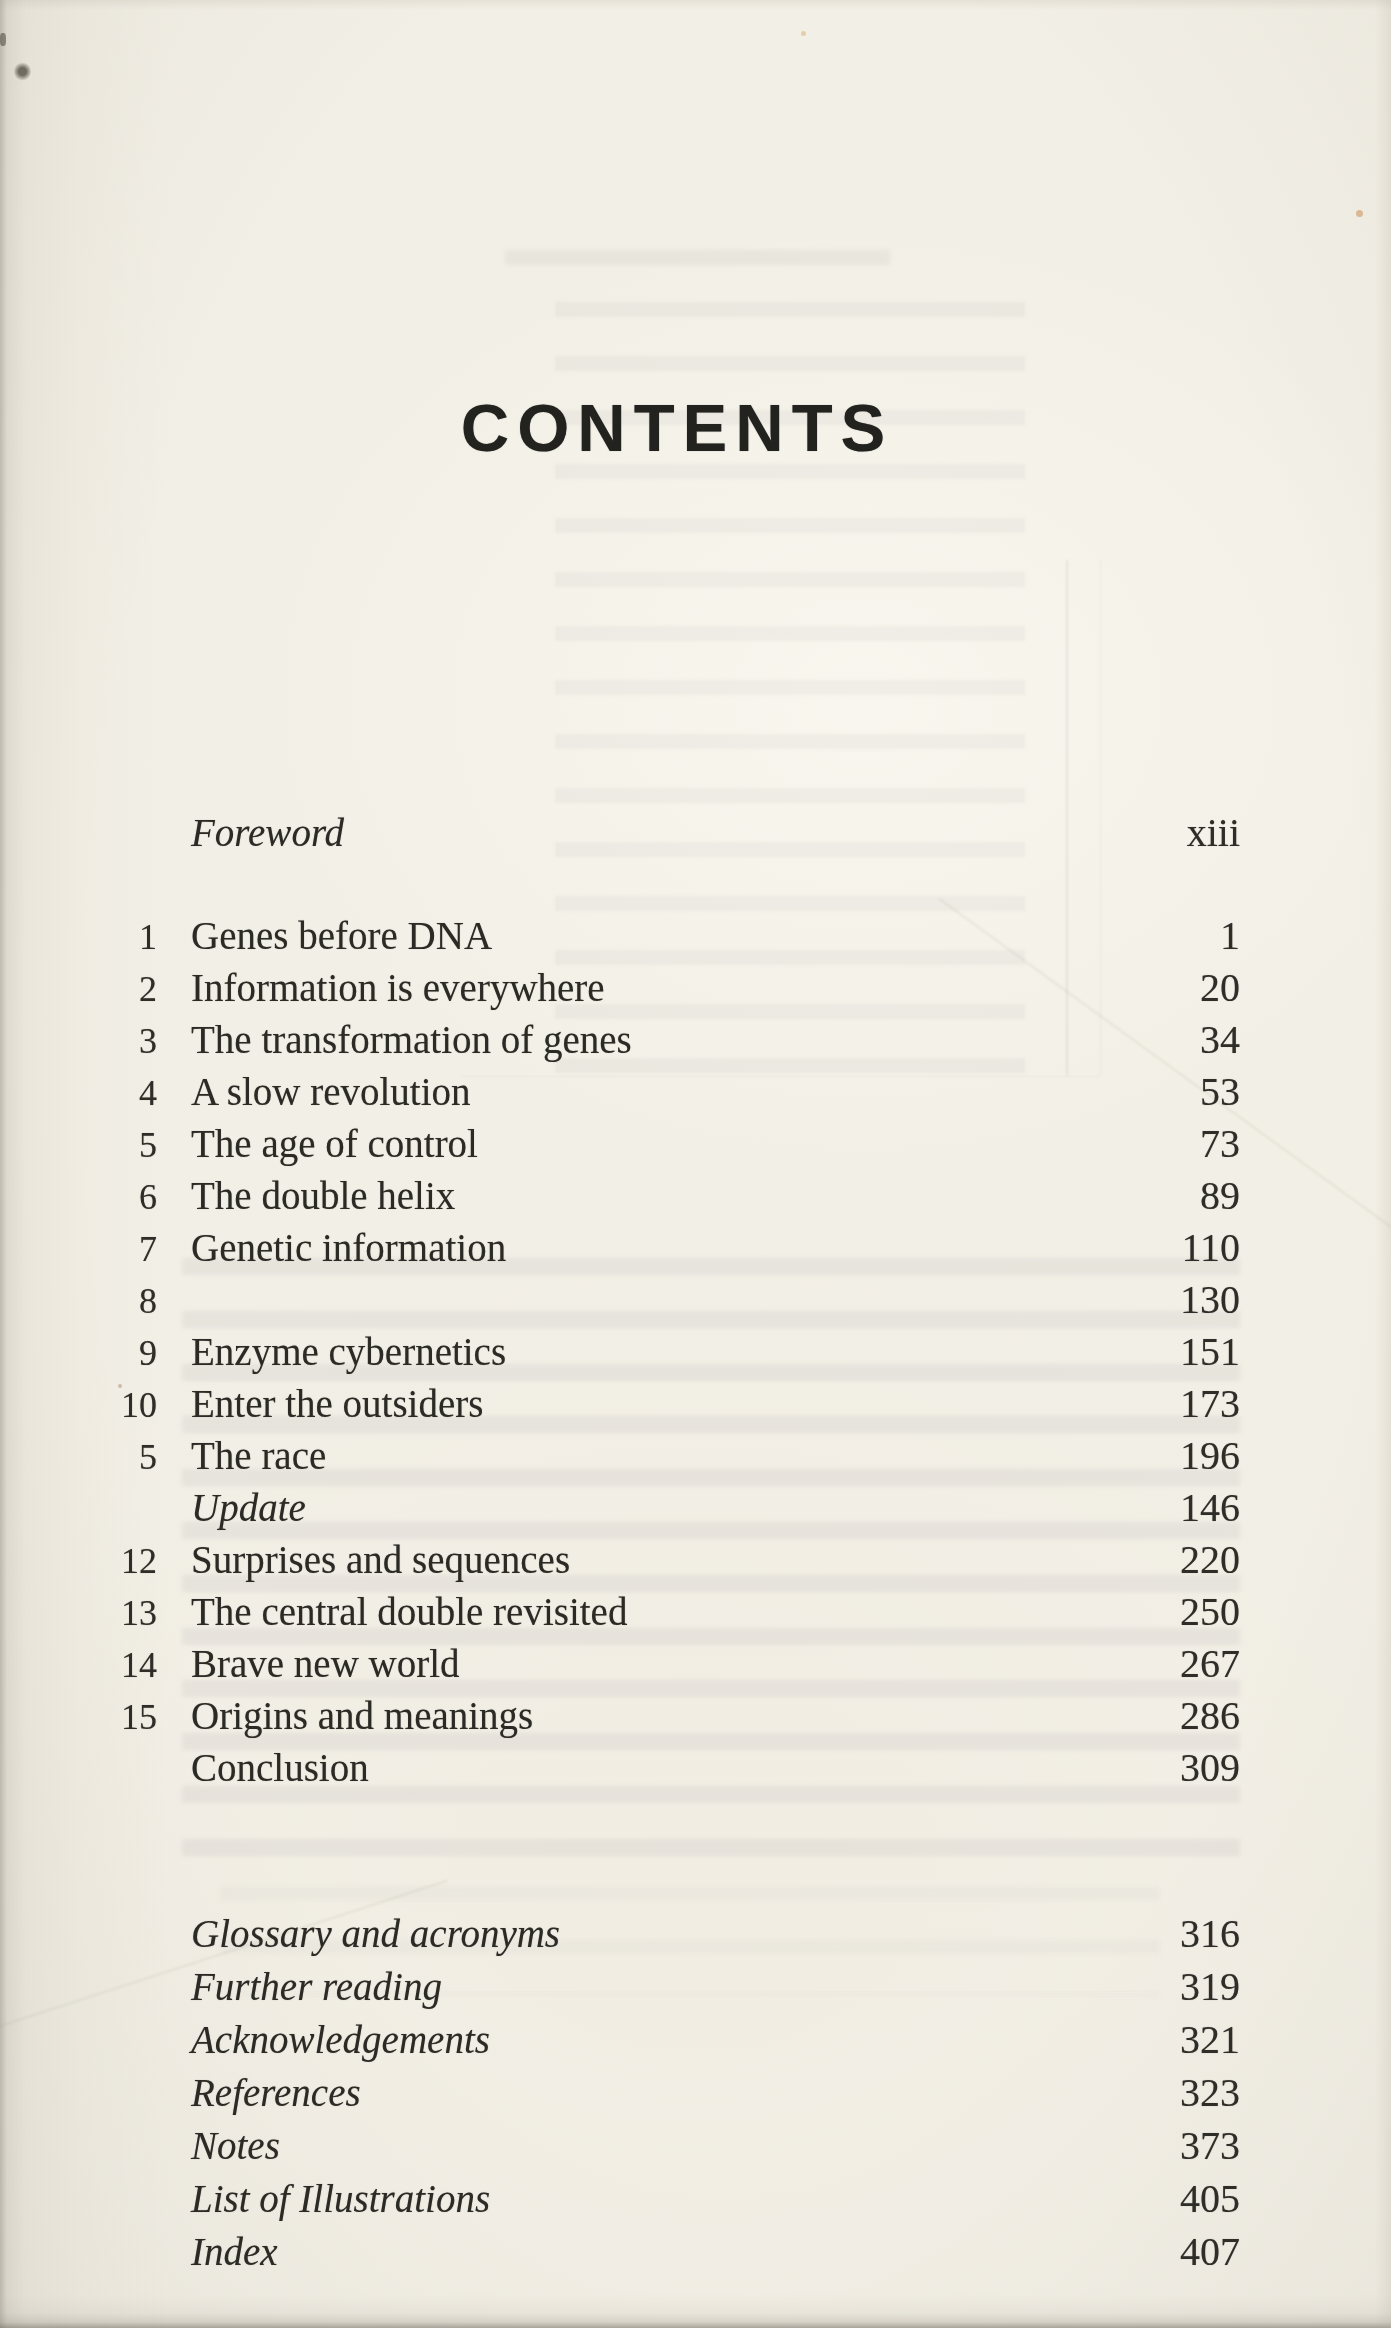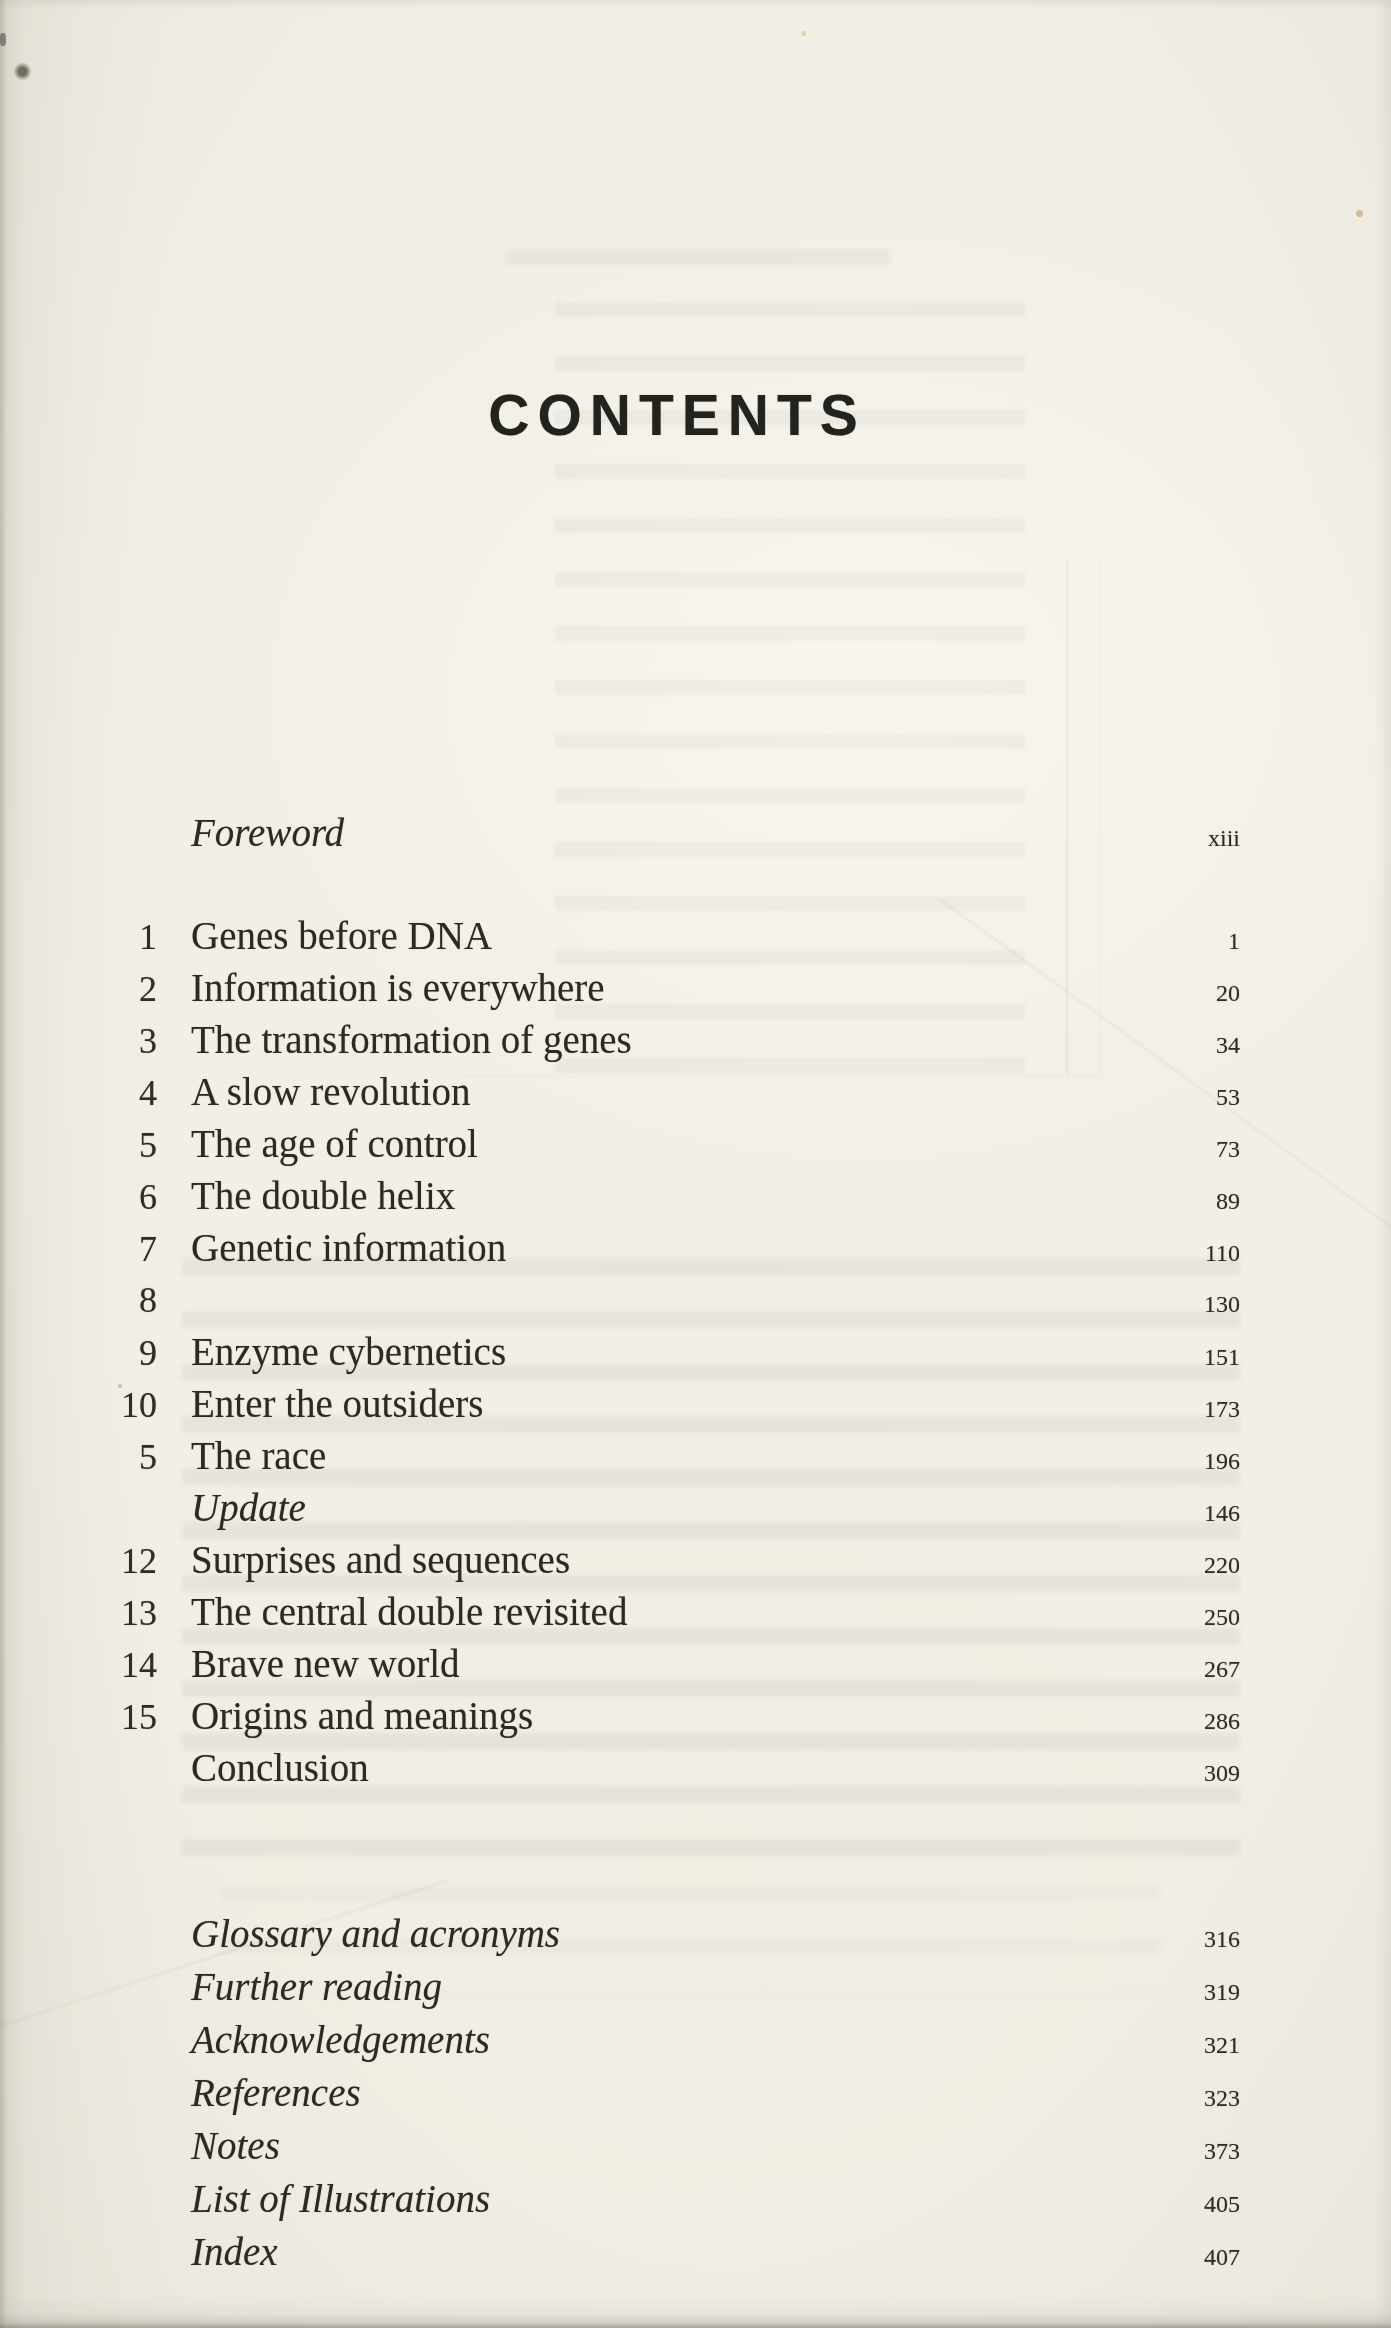--- a/index.html
+++ b/index.html
@@ -49,33 +49,33 @@
   .ghost-hline{left:460px;top:1076px;width:640px;height:1px;background:rgba(100,103,108,.07);filter:blur(1px);}
   .ghost-paras{left:182px;top:1258px;width:1058px;height:608px;filter:blur(2px);
     background:repeating-linear-gradient(180deg, rgba(98,101,106,.075) 0 17px, rgba(0,0,0,0) 17px 52.8px);}
   .ghost-paras-tail{left:220px;top:1886px;width:940px;height:110px;filter:blur(2.4px);
     background:repeating-linear-gradient(180deg, rgba(98,101,106,.035) 0 15px, rgba(0,0,0,0) 15px 53px);}
   
   .content{position:absolute;inset:0;z-index:2;}
   .book-title{
     position:absolute;top:349px;left:677px;transform:translateX(-50%);
     font-family:"Liberation Sans", sans-serif;font-weight:700;
-    font-size:57px;line-height:1;letter-spacing:8px;white-space:nowrap;
+    font-size:67px;line-height:1;letter-spacing:8px;white-space:nowrap;
     color:#22221f;text-shadow:0 0 1px rgba(34,34,31,.45);
   }
   .toc-block{position:absolute;left:100px;width:1140px;}
   .toc-foreword{top:807px;}
   .toc-main{top:910px;}
   .toc-back{top:1907px;}
   .row{display:flex;align-items:baseline;height:52px;line-height:52px;
     font-size:39px;text-shadow:0 0 1px rgba(43,42,37,.38);font-family:Liberation Serif, serif;}
   .toc-back .row{height:53px;line-height:53px;}
   .num{width:57px;text-align:right;font-size:36px;color:#2e2d28;}
   .ttl{margin-left:34px;white-space:nowrap;}
-  .pg{margin-left:auto;text-align:left;font-size:24px;color:#2e2d28;}
+  .pg{margin-left:auto;text-align:left;font-size:40px;color:#2e2d28;}
   .it{font-style:italic;}
 </style>
 </head>
 <body>
 
 <div class="page">
 
   <div class="edge edge-left"></div>
   <div class="edge edge-bottom"></div>
   <div class="edge edge-top"></div>

